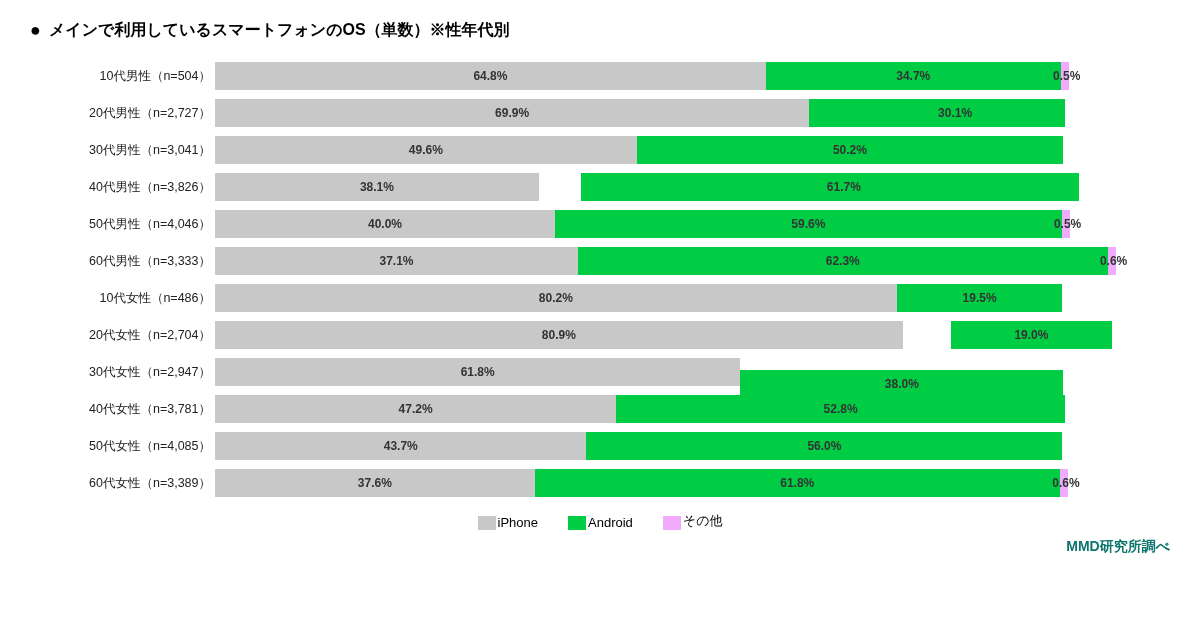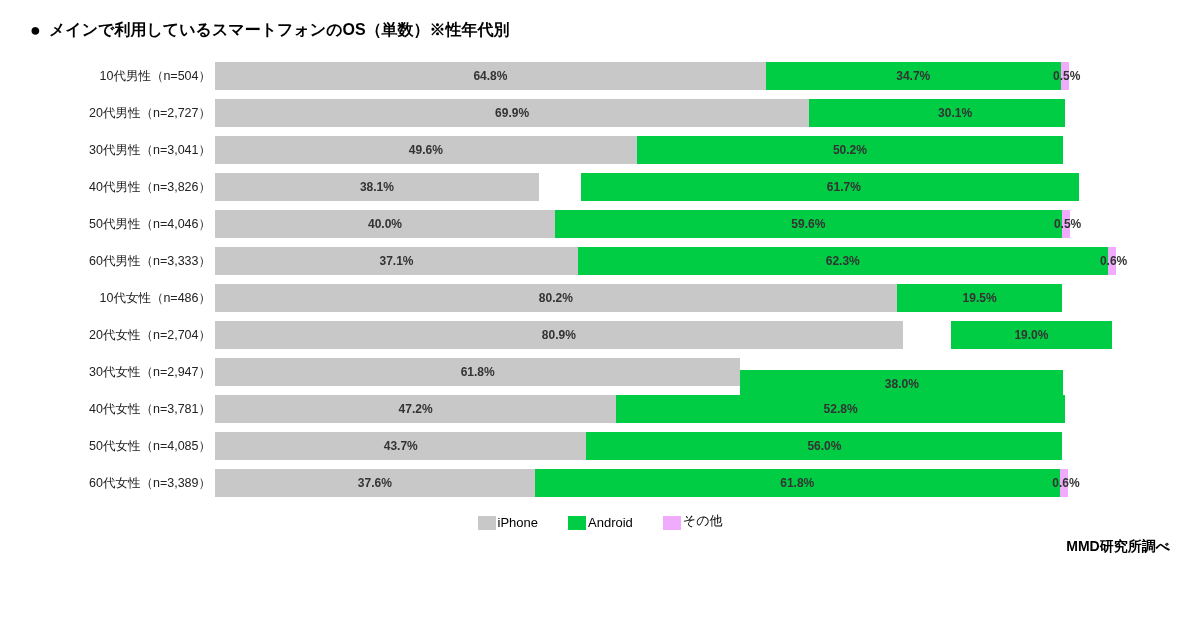--- a/index.html
+++ b/index.html
@@ -79,21 +79,21 @@
     }
     .legend-box {
       width: 18px;
       height: 14px;
     }
     .footer {
       text-align: right;
       font-size: 14px;
       font-weight: bold;
       margin-top: 8px;
-      color: #000000;
+      color: #0f766e;
     }
   </style>
 </head>
 <body>
 
 <div class="title">
   <span style="font-size:18px;">●</span>
   <span>メインで利用しているスマートフォンのOS（単数）※性年代別</span>
 </div>
 

